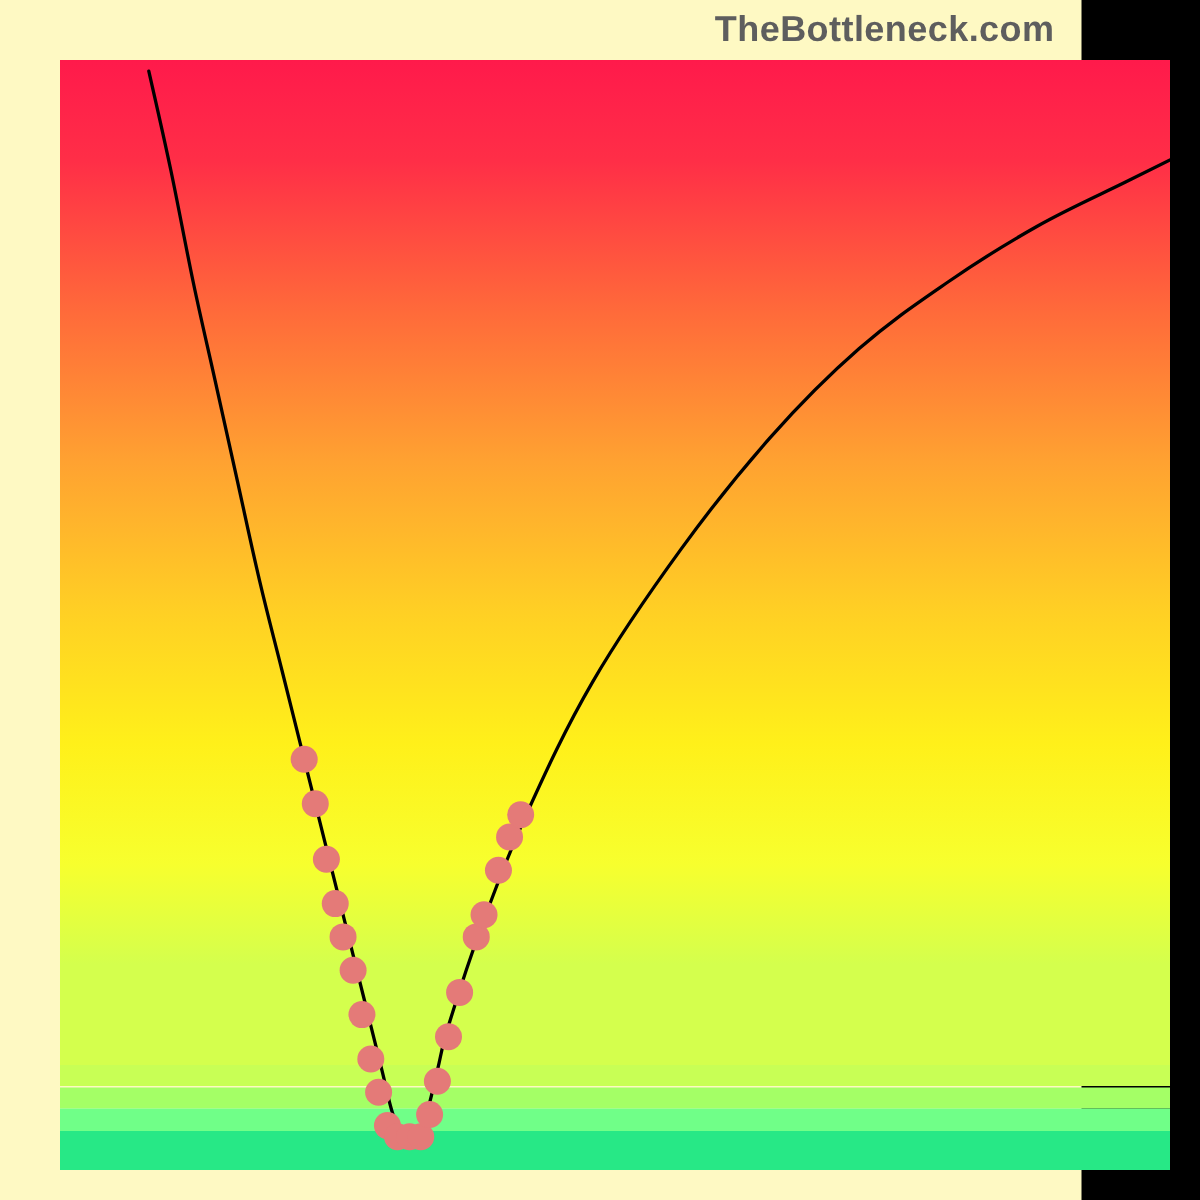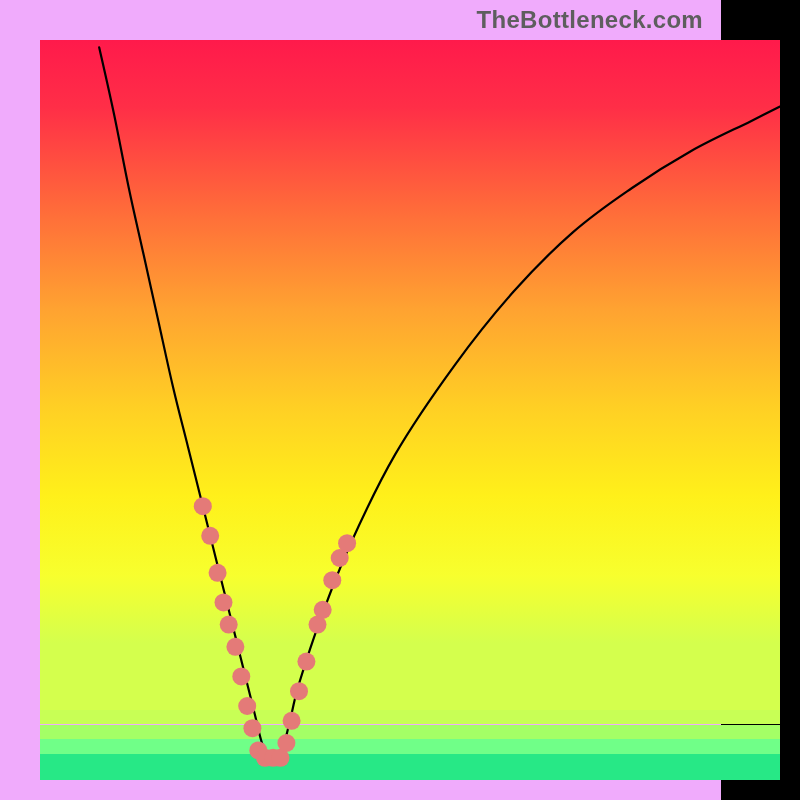--- a/index.html
+++ b/index.html
@@ -8,21 +8,21 @@
     width: 800px;
     height: 800px;
     overflow: hidden;
     background: #000;
     font-family: Arial, Helvetica, sans-serif;
   }
   .frame {
     position: relative;
     width: 721px;
     height: 800px;
-    background: #f0abfc;
+    background: #fef9c3;
   }
   .plot-area {
     position: absolute;
     box-sizing: border-box;
   }
   .gradient {
     position: absolute;
     left: 0;
     right: 0;
   }

